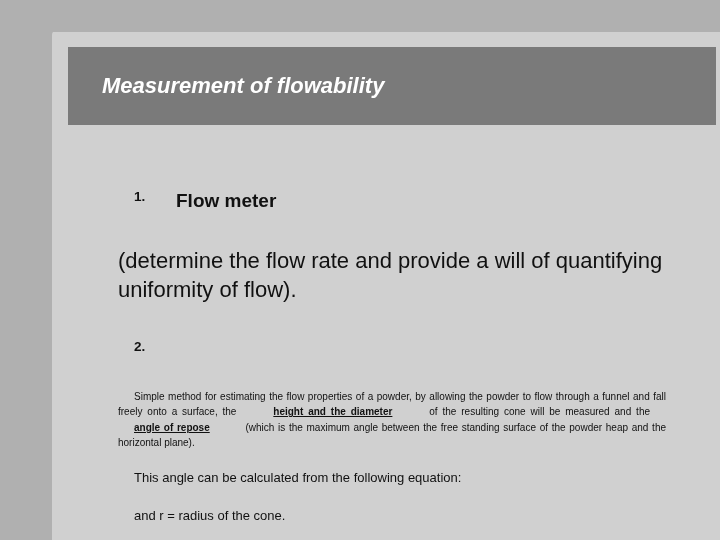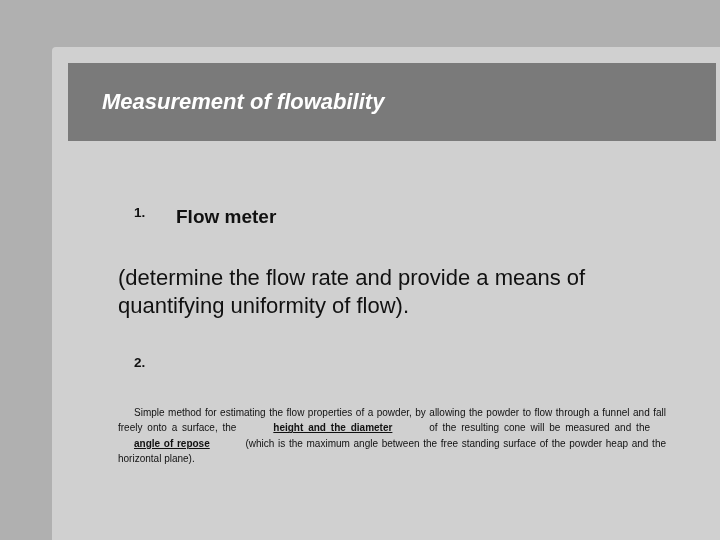--- a/index.html
+++ b/index.html
@@ -112,29 +112,31 @@
   <div class="card-header">
     <h1>Measurement of flowability</h1>
   </div>
   <div class="card-body">
 
     <div class="section">
       <div class="section-header">
         <span class="section-number">1.</span>
         <span class="section-title-bold">Flow meter</span>
       </div>
-      <div class="section-title-large">(determine the flow rate and provide a means of quantifying uniformity of flow).</div>
+      <div class="section-title-large">(determine the flow rate and provide a will of quantifying uniformity of flow).</div>
     </div>
 
     <div class="section">
       <div class="section2-title">
         <span class="section-number">2.</span>
       </div>
       <p class="body-text">
         <span>Simple method for estimating the flow properties of a powder, by allowing the powder to flow through a funnel and fall freely onto a surface, the </span><span class="highlight-bold">height and the diameter</span><span> of the resulting cone will be measured and the </span><span class="highlight-bold">angle of repose</span><span> (which is the maximum angle between the free standing surface of the powder heap and the horizontal plane).</span>
       </p>
 
       <div class="equation-block">
+        <div>This angle can be calculated from the following equation:</div>
+        <div>and r = radius of the cone.</div>
       </div>
     </div>
 
   </div>
 </div>
 
 </body></html>

